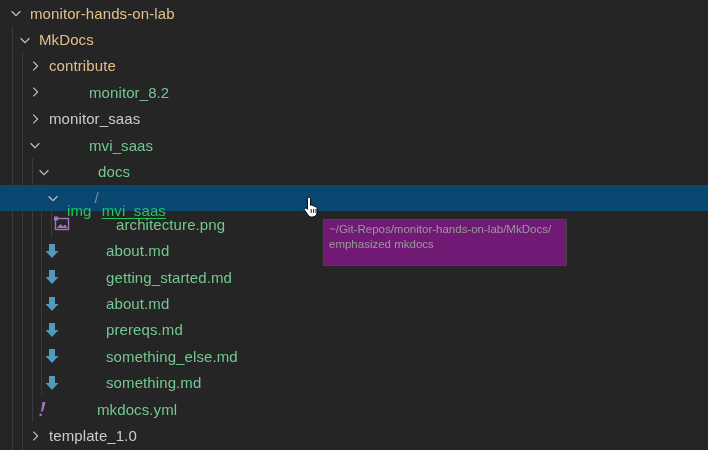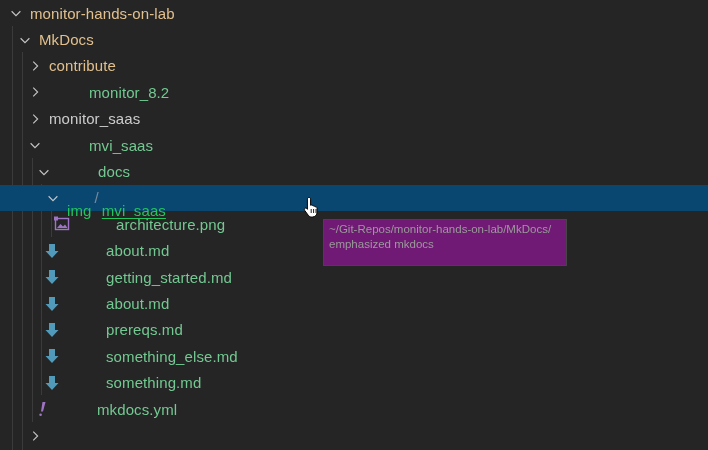--- a/index.html
+++ b/index.html
@@ -189,20 +189,21 @@
       </span>
     <span class="label c-green">mkdocs.yml</span>
   </div>
 
   <div class="row" style="top:422.4px; padding-left:27px;">
     <span class="chev">
         <svg viewBox="0 0 16 16">
           <path d="M6 3l5 5-5 5" stroke="#c5c5c5" stroke-width="1.3" fill="none"></path>
         </svg>
       </span>
+    <span class="label c-plain">template_1.0</span>
   </div>
 </div>
 
 <div class="tooltip">
   <div>~/Git-Repos/monitor-hands-on-lab/MkDocs/</div>
   <div>emphasized mkdocs</div>
 </div>
 
 <div class="cursor">
   <svg viewBox="0 0 18 22" width="18" height="22">

